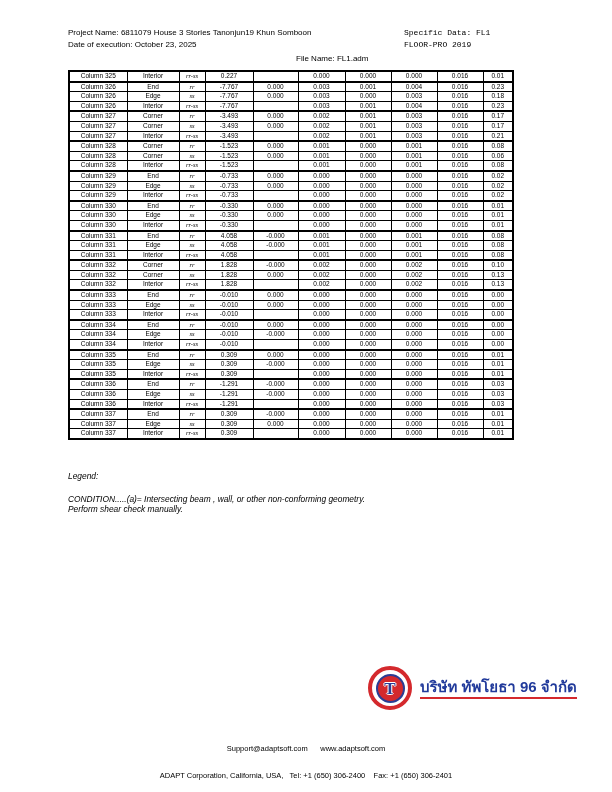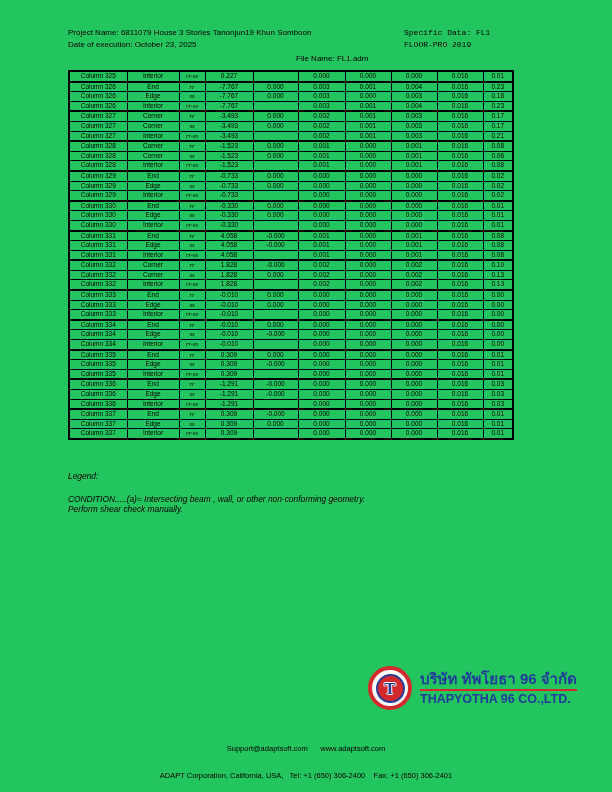--- a/index.html
+++ b/index.html
@@ -1,19 +1,19 @@
 <!DOCTYPE html>
 <html><head>
 <meta charset="utf-8">
 <style>
   * { margin:0; padding:0; box-sizing:border-box; }
   html,body { background:#e8e8e8; }
   .page {
     position:relative; width:612px; height:792px; margin:0 auto;
-    background:#22c55e; overflow:hidden;
+    background:#ffffff; overflow:hidden;
     font-family:"Liberation Sans", sans-serif; color:#000;
   }
   
   .hdr { position:absolute; left:68px; top:27px; width:510px; font-size:8px; line-height:12px; }
   .hdr-line { position:relative; height:12px; }
   .hdr-line span { position:absolute; white-space:nowrap; }
   .h-left { left:0; }
   .h-mid  { left:228px;margin-top:14px; }
   .h-right{ left:336px;font-family:Liberation Mono, monospace; }
   
@@ -546,21 +546,20 @@
 
   <div class="logo">
     <div class="logo-badge">
       <div class="logo-inner">
         <span class="logo-t">T</span>
       </div>
     </div>
     <div class="logo-text">
       <div class="logo-thai">บริษัท ทัพโยธา 96 จำกัด</div>
       <div class="logo-rule"></div>
-      <div class="logo-eng">THAPYOTHA 96 CO.,LTD.</div>
     </div>
   </div>
 
   <div class="footer">
     <div>Support@adaptsoft.com      www.adaptsoft.com</div>
     <div>ADAPT Corporation, California, USA,   Tel: +1 (650) 306-2400    Fax: +1 (650) 306-2401</div>
     
     
   </div>
 

